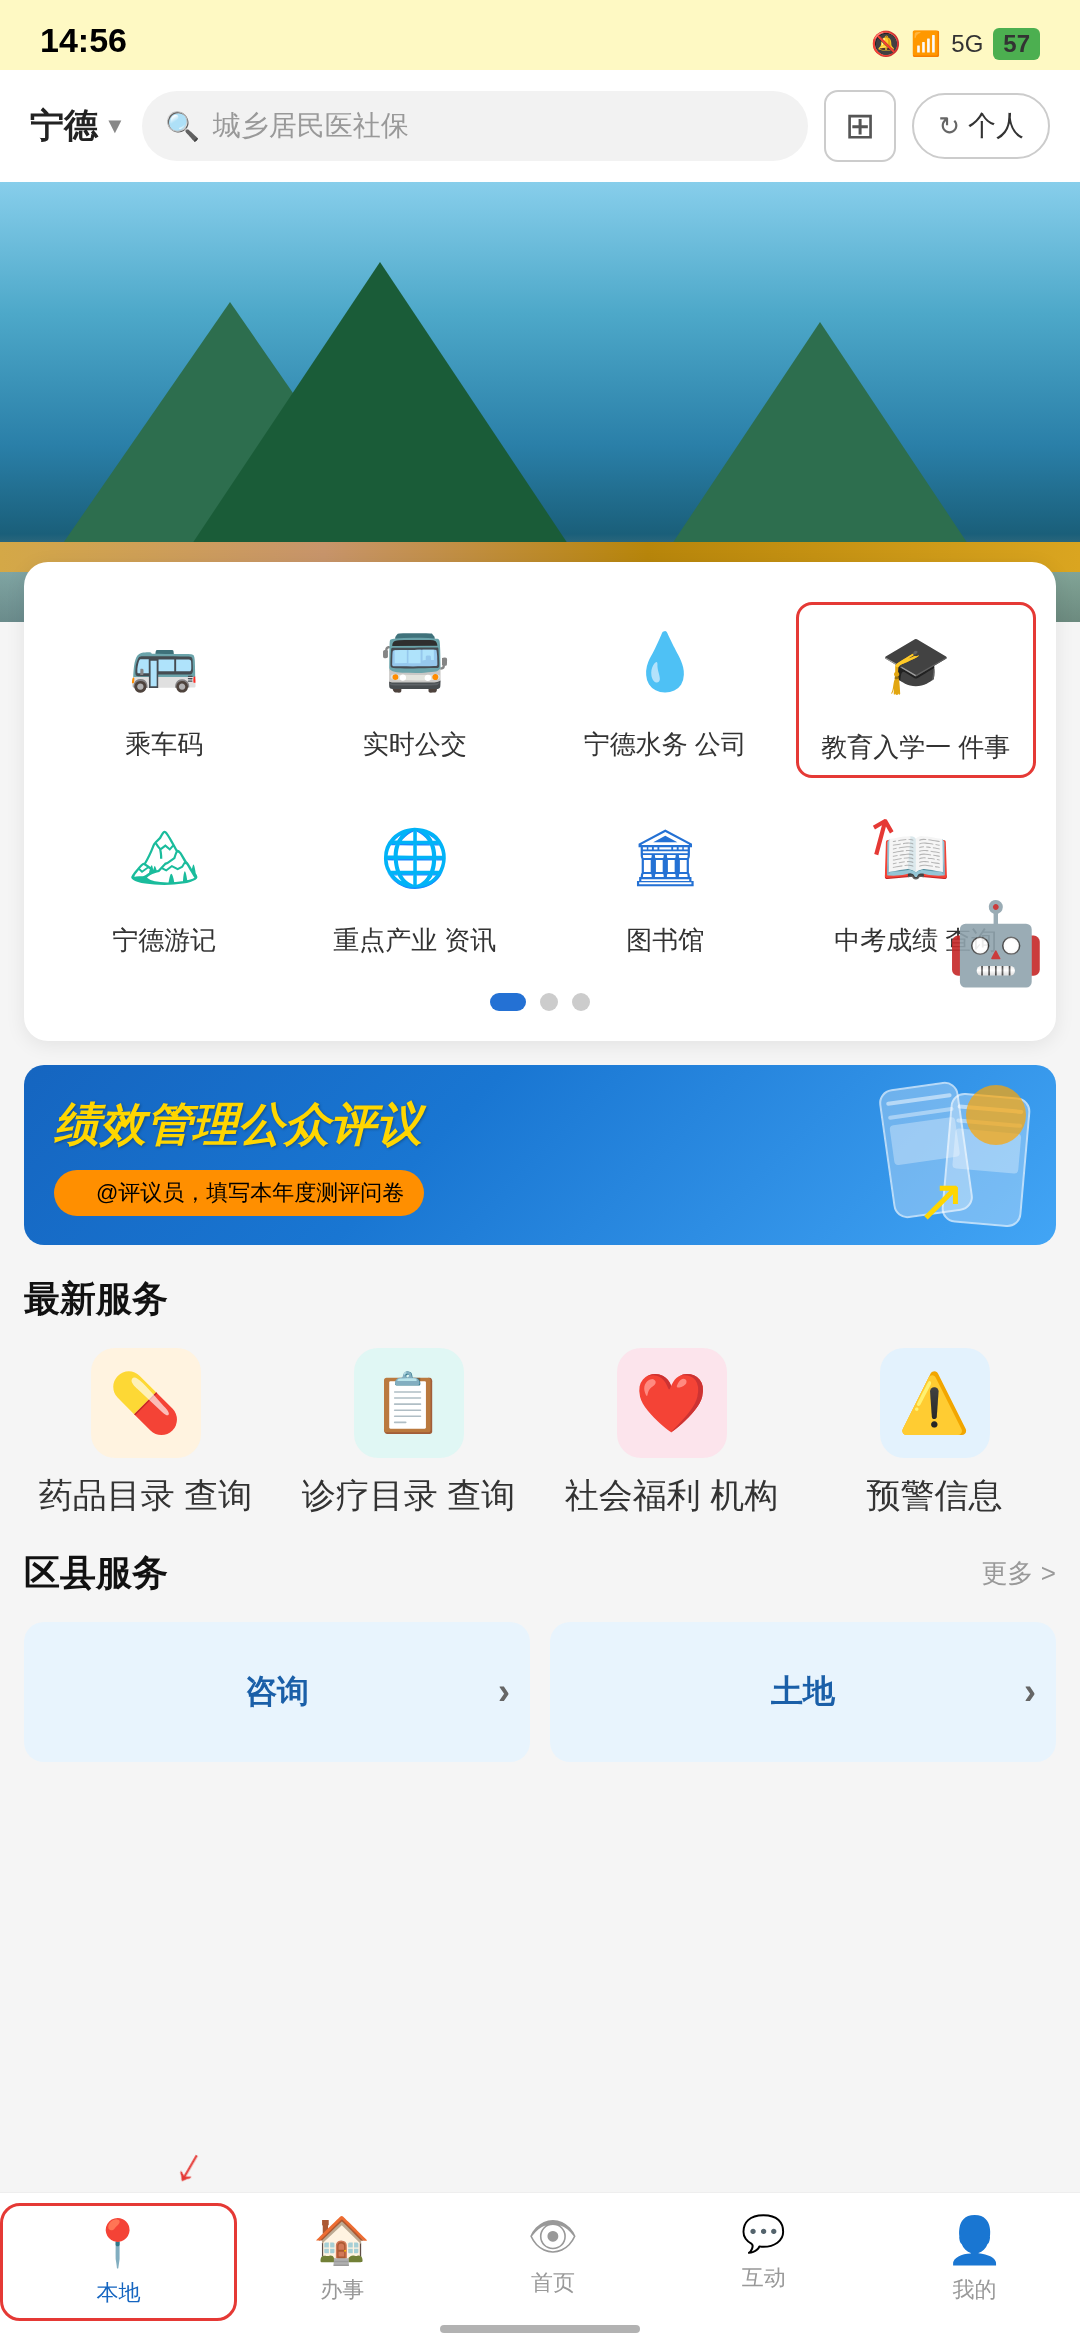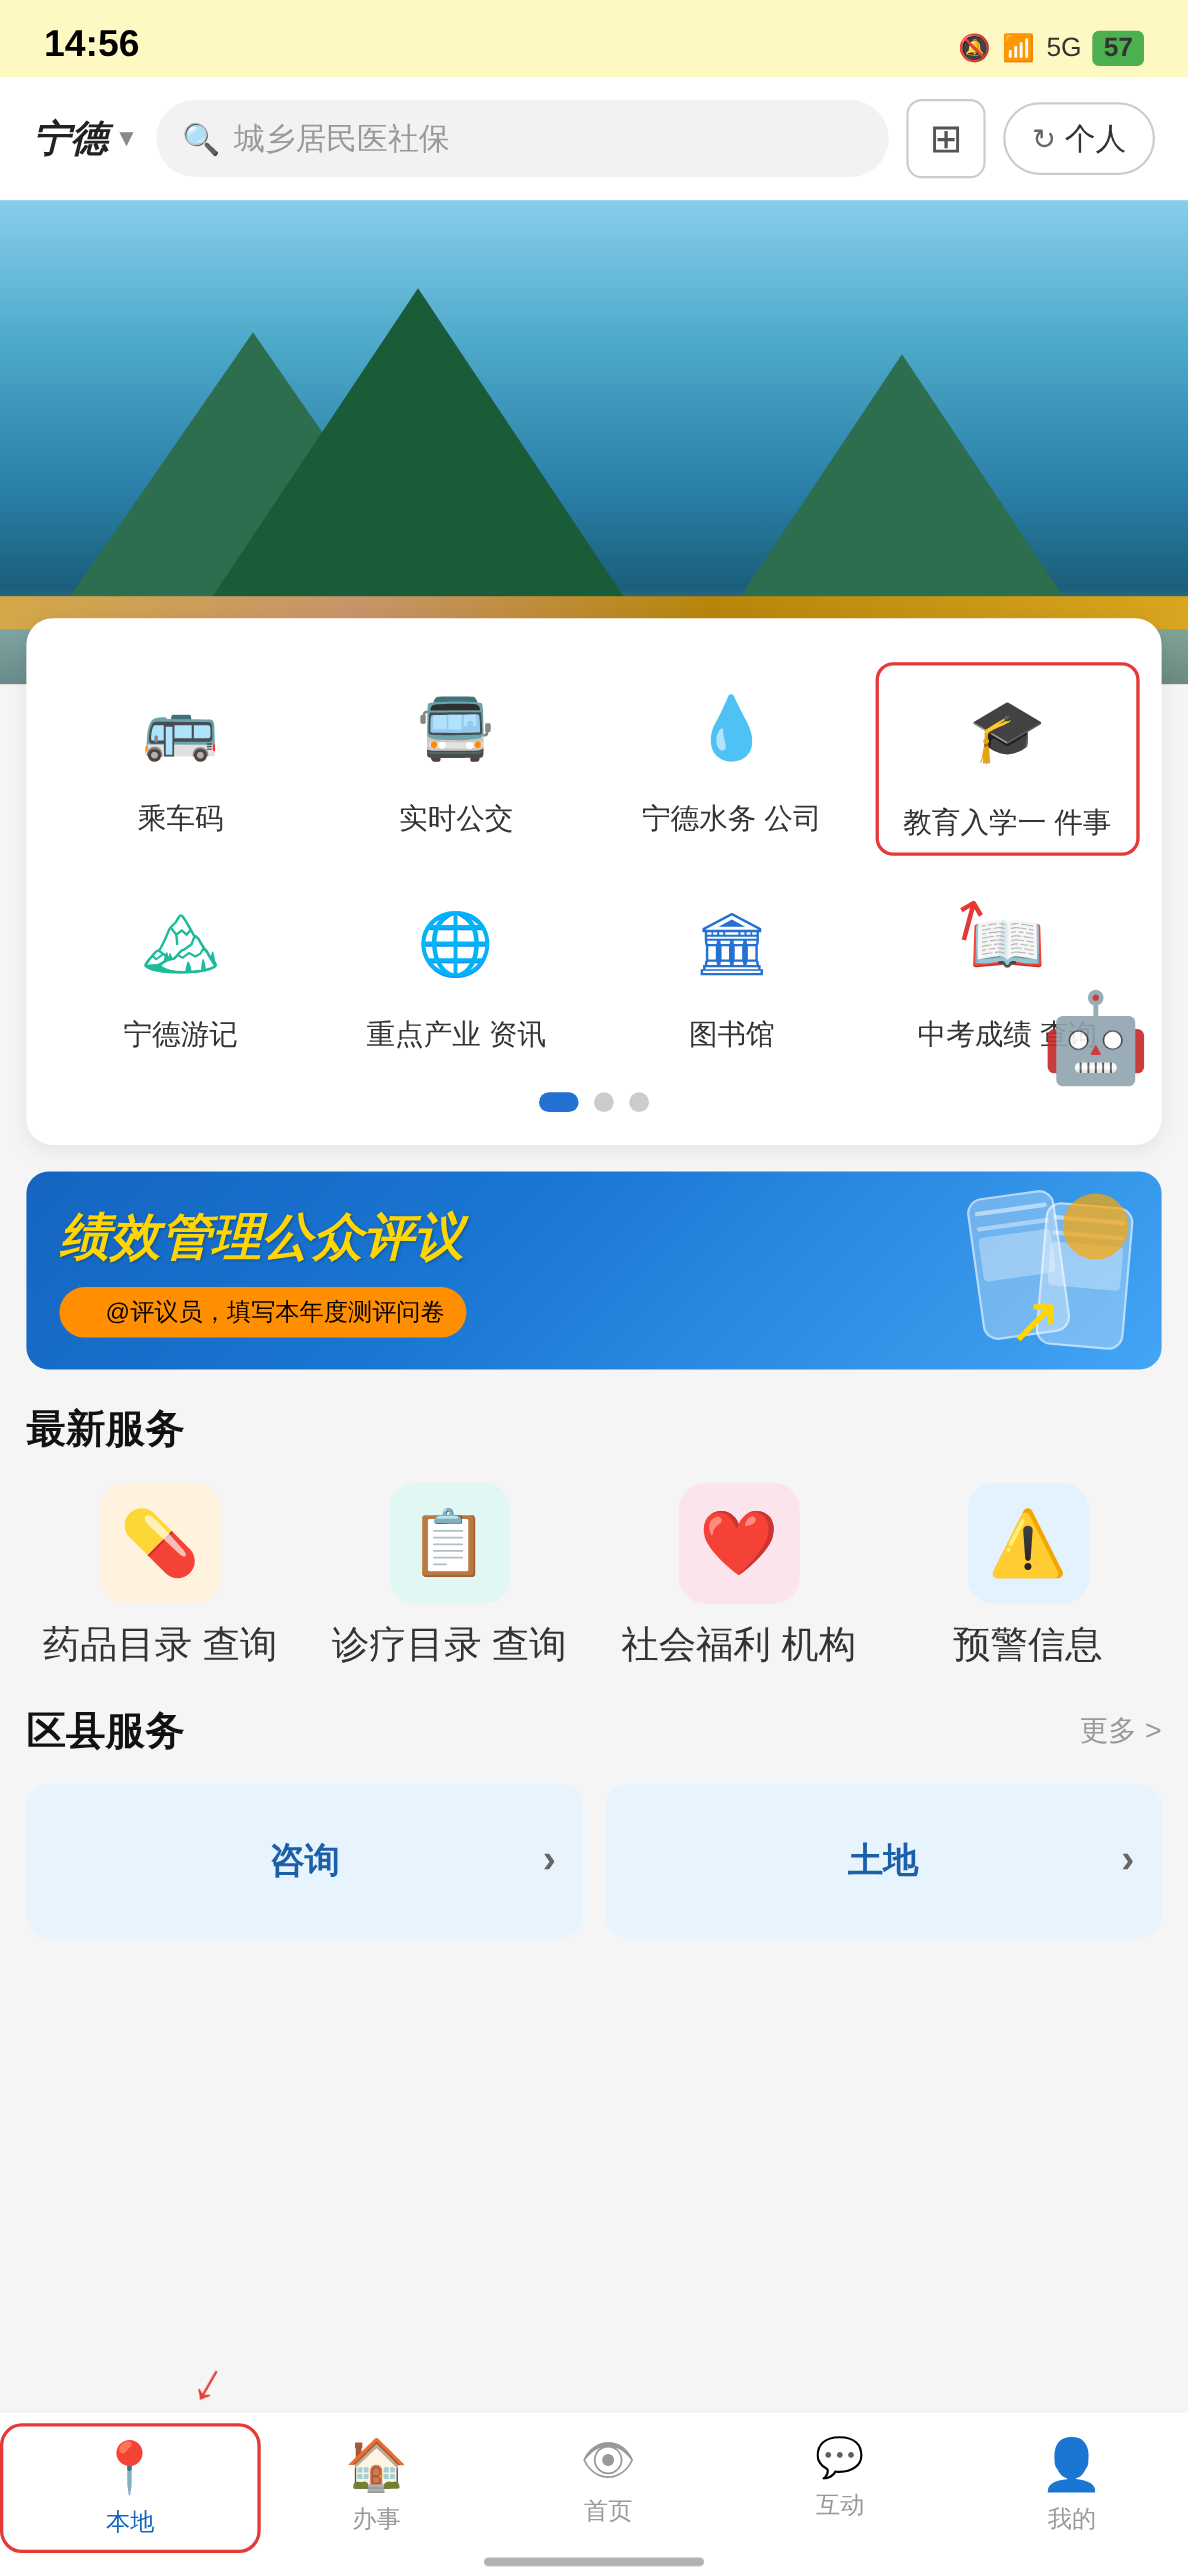--- a/index.html
+++ b/index.html
@@ -51,21 +51,20 @@
       gap: 16px;
     }
     .city-selector {
       display: flex;
       align-items: center;
       gap: 6px;
       font-size: 34px;
       font-weight: 600;
       color: #222;
       white-space: nowrap;
-      font-style: italic;
     }
     .city-selector .chevron {
       font-size: 22px;
       color: #888;
     }
     .search-bar {
       flex: 1;
       display: flex;
       align-items: center;
       background: #f2f2f2;
@@ -301,21 +300,20 @@
 
     
     .district-section {
       margin: 30px 24px 0;
     }
     .district-cards {
       display: grid;
       grid-template-columns: 1fr 1fr;
       gap: 20px;
       margin-top: 20px;
-      font-family: Liberation Mono, monospace;
     }
     .district-card {
       background: #e8f4fd;
       border-radius: 20px;
       height: 140px;
       display: flex;
       align-items: center;
       justify-content: center;
       font-size: 32px;
       font-weight: 600;

